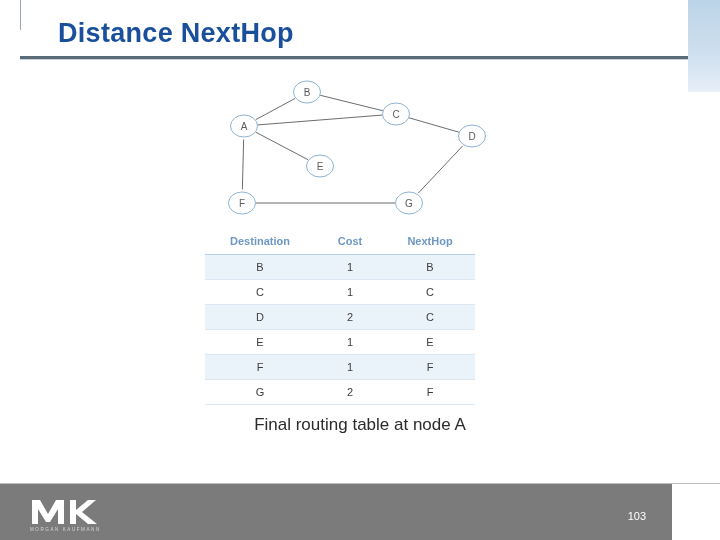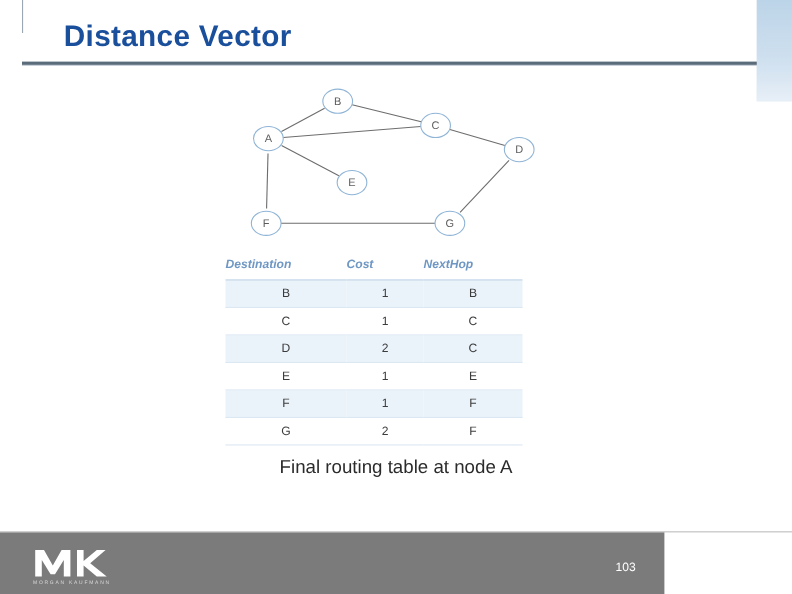--- a/index.html
+++ b/index.html
@@ -57,42 +57,41 @@
   
   .rtable{
     position:absolute;left:205px;top:228px;width:270px;
     border-collapse:collapse;
   }
   .rtable th{
     font-size:11px;color:#6f97c4;font-weight:bold;
     padding:7px 0 7px 0;
     border-bottom:1px solid #b9cfe4;
     background:#ffffff;
-    text-align:left;
-    font-style:italic;
+    text-align:center;
   }
   .rtable td{
     font-size:11px;color:#3c3c3c;
     padding:6px 0;
     text-align:center;
     border-bottom:1px solid #dbe7f2;
   }
   .rtable tbody tr:nth-child(odd) td{background:#eaf3fa;}
   .rtable tbody tr:nth-child(even) td{background:#ffffff;}
   .rtable th.c0,.rtable td.c0{width:110px;}
   .rtable th.c1,.rtable td.c1{width:70px;}
   .rtable th.c2,.rtable td.c2{width:90px;margin-top:36px;}
   
   .caption{
     position:absolute;left:0;top:415px;width:720px;
     text-align:center;font-size:17px;color:#2b2b2b;
   }
   
   .footer{
-    position:absolute;left:0;bottom:0;width:604px;height:56px;
+    position:absolute;left:0;bottom:0;width:672px;height:56px;
     background:#7b7b7b;
   }
   .footer-top-line{
     position:absolute;left:0;bottom:56px;width:720px;height:1px;background:#bdbdbd;
   }
   .logo{
     position:absolute;left:30px;bottom:10px;width:80px;height:34px;color:#ffffff;
   }
   .logo-sub{
     position:absolute;left:30px;bottom:8px;
@@ -108,21 +107,21 @@
 </head>
 <body>
 
 <div class="corner-tick"></div>
 
 <div class="chapter-band">
   <div class="chapter-band-inner"></div>
   <div class="chapter-text">Chapter 3</div>
 </div>
 
-<div class="title">Distance Vector</div>
+<div class="title">Distance NextHop</div>
 <div class="title-rule"></div>
 <div class="title-rule-thin"></div>
 
 <div class="graph">
   <svg width="320" height="155" viewBox="0 0 320 155">
     <g id="graph-edges" stroke="#6d6d6d" stroke-width="1" fill="none">
         <line x1="55.880299331040526" y1="53.58840988483527" x2="95.11970066895947" y2="32.41159011516473"></line>
         <line x1="120.10553987788292" y1="29.239571655207012" x2="182.8944601221171" y2="44.760428344792984"></line>
         <line x1="57.458125006821824" y1="58.937516446829854" x2="182.54187499317817" y2="49.062483553170146"></line>
         <line x1="208.96761756959657" y1="51.75378403330427" x2="259.0323824304034" y2="66.24621596669573"></line>

